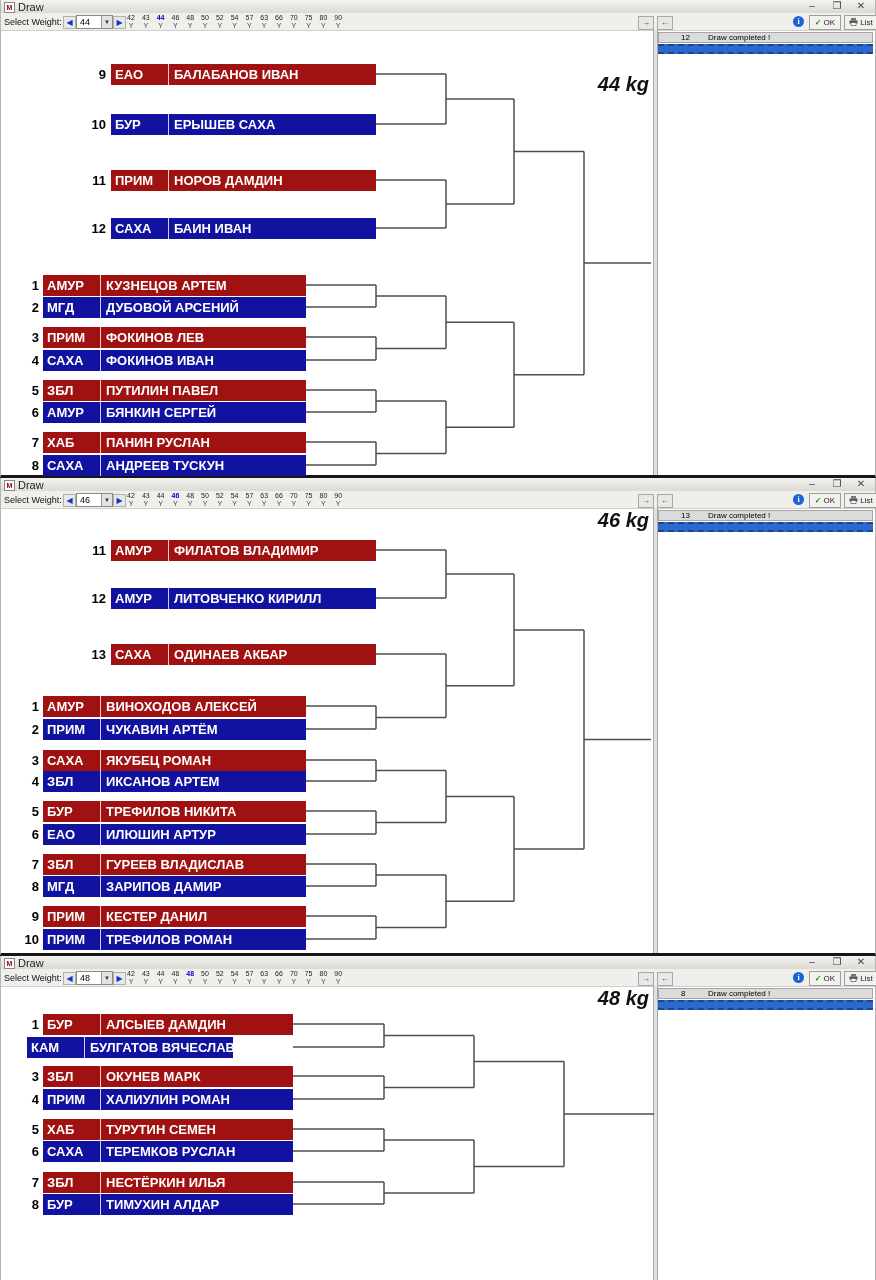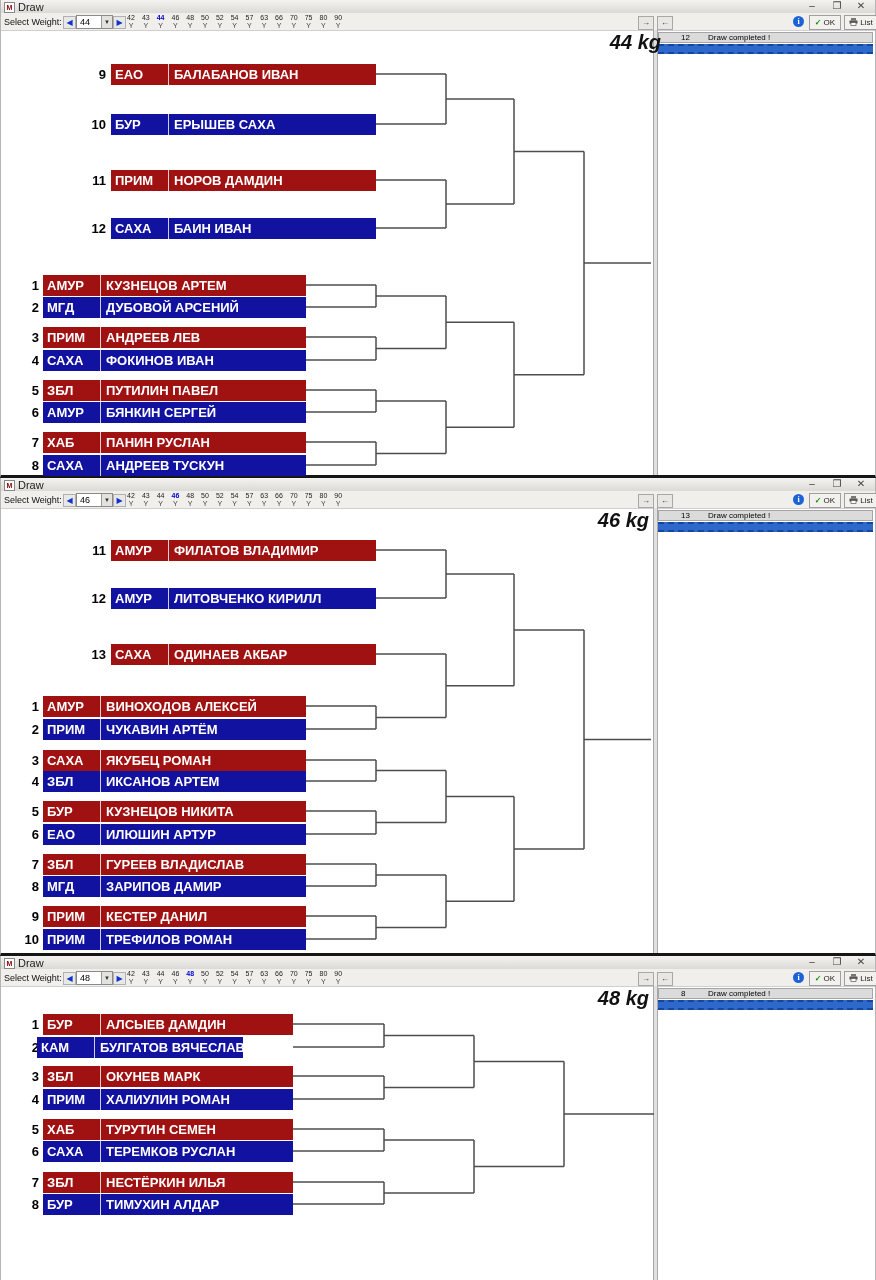--- a/index.html
+++ b/index.html
@@ -156,21 +156,21 @@
             <rect x="0.5" y="2.5" width="8" height="3" fill="#555"></rect>
             <rect x="2" y="4.5" width="5" height="3" fill="#fff" stroke="#555" stroke-width="0.7"></rect>
           </svg><span>List</span></span>
       </div>
       <div class="divider"></div>
       <div class="sb-header">
         <span class="sb-count">12</span>
         <span class="sb-msg">Draw completed !</span>
       </div>
       <div class="progress" style="background: rgb(46, 104, 203);"></div>
-      <div class="kg" style="left: 540px;">44 kg</div>
+      <div class="kg" style="left: 528px; margin-top: 42px;">44 kg</div>
       <svg class="lines" width="876" height="478">
         <line x1="375" y1="74" x2="445" y2="74" stroke="#4d4d4d" stroke-width="1.5"></line>
         <line x1="375" y1="124" x2="445" y2="124" stroke="#4d4d4d" stroke-width="1.5"></line>
         <line x1="375" y1="180" x2="445" y2="180" stroke="#4d4d4d" stroke-width="1.5"></line>
         <line x1="375" y1="228" x2="445" y2="228" stroke="#4d4d4d" stroke-width="1.5"></line>
         <line x1="445" y1="99" x2="513" y2="99" stroke="#4d4d4d" stroke-width="1.5"></line>
         <line x1="445" y1="204" x2="513" y2="204" stroke="#4d4d4d" stroke-width="1.5"></line>
         <line x1="513" y1="151.5" x2="583" y2="151.5" stroke="#4d4d4d" stroke-width="1.5"></line>
         <line x1="305" y1="285" x2="375" y2="285" stroke="#4d4d4d" stroke-width="1.5"></line>
         <line x1="305" y1="307" x2="375" y2="307" stroke="#4d4d4d" stroke-width="1.5"></line>
@@ -226,21 +226,21 @@
         <span class="name">КУЗНЕЦОВ АРТЕМ</span>
       </div>
       <div class="num" style="left: 8px; top: 296.5px;">2</div>
       <div class="entry blue" style="left: 42px; top: 296.5px; width: 263px;">
         <span class="region">МГД</span>
         <span class="name">ДУБОВОЙ АРСЕНИЙ</span>
       </div>
       <div class="num" style="left: 8px; top: 326.5px;">3</div>
       <div class="entry red" style="left: 42px; top: 326.5px; width: 263px;">
         <span class="region">ПРИМ</span>
-        <span class="name">АНДРЕЕВ ЛЕВ</span>
+        <span class="name">ФОКИНОВ ЛЕВ</span>
       </div>
       <div class="num" style="left: 8px; top: 349.5px;">4</div>
       <div class="entry blue" style="left: 42px; top: 349.5px; width: 263px;">
         <span class="region">САХА</span>
         <span class="name">ФОКИНОВ ИВАН</span>
       </div>
       <div class="num" style="left: 8px; top: 379.5px;">5</div>
       <div class="entry red" style="left: 42px; top: 379.5px; width: 263px;">
         <span class="region">ЗБЛ</span>
         <span class="name">ПУТИЛИН ПАВЕЛ</span>
@@ -426,21 +426,21 @@
         <span class="name">ЯКУБЕЦ РОМАН</span>
       </div>
       <div class="num" style="left: 8px; top: 292.5px;">4</div>
       <div class="entry blue" style="left: 42px; top: 292.5px; width: 263px;">
         <span class="region">ЗБЛ</span>
         <span class="name">ИКСАНОВ АРТЕМ</span>
       </div>
       <div class="num" style="left: 8px; top: 322.5px;">5</div>
       <div class="entry red" style="left: 42px; top: 322.5px; width: 263px;">
         <span class="region">БУР</span>
-        <span class="name">КУЗНЕЦОВ НИКИТА</span>
+        <span class="name">ТРЕФИЛОВ НИКИТА</span>
       </div>
       <div class="num" style="left: 8px; top: 345.5px;">6</div>
       <div class="entry blue" style="left: 42px; top: 345.5px; width: 263px;">
         <span class="region">ЕАО</span>
         <span class="name">ИЛЮШИН АРТУР</span>
       </div>
       <div class="num" style="left: 8px; top: 375.5px;">7</div>
       <div class="entry red" style="left: 42px; top: 375.5px; width: 263px;">
         <span class="region">ЗБЛ</span>
         <span class="name">ГУРЕЕВ ВЛАДИСЛАВ</span>
@@ -579,21 +579,21 @@
         <line x1="473" y1="79.5" x2="473" y2="131.5" stroke="#4d4d4d" stroke-width="1.5"></line>
         <line x1="473" y1="184" x2="473" y2="237" stroke="#4d4d4d" stroke-width="1.5"></line>
         <line x1="563" y1="105.5" x2="563" y2="210.5" stroke="#4d4d4d" stroke-width="1.5"></line>
       </svg>
       <div class="num" style="left: 8px; top: 57.5px;">1</div>
       <div class="entry red" style="left: 42px; top: 57.5px; width: 250px;">
         <span class="region">БУР</span>
         <span class="name">АЛСЫЕВ ДАМДИН</span>
       </div>
       <div class="num" style="left: 8px; top: 80.5px;">2</div>
-      <div class="entry blue" style="left: 36px; top: 80.5px; width: 206px;">
+      <div class="entry blue" style="left: 26px; top: 80.5px; width: 206px;">
         <span class="region">КАМ</span>
         <span class="name">БУЛГАТОВ ВЯЧЕСЛАВ</span>
       </div>
       <div class="num" style="left: 8px; top: 109.5px;">3</div>
       <div class="entry red" style="left: 42px; top: 109.5px; width: 250px;">
         <span class="region">ЗБЛ</span>
         <span class="name">ОКУНЕВ МАРК</span>
       </div>
       <div class="num" style="left: 8px; top: 132.5px;">4</div>
       <div class="entry blue" style="left: 42px; top: 132.5px; width: 250px;">

